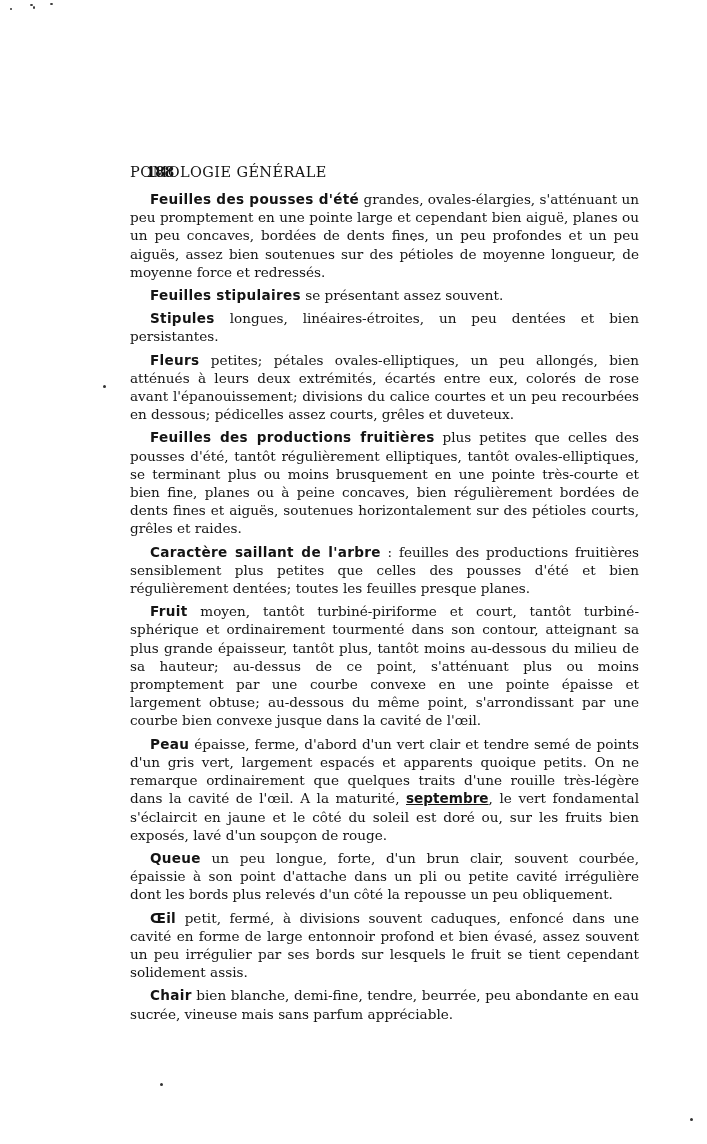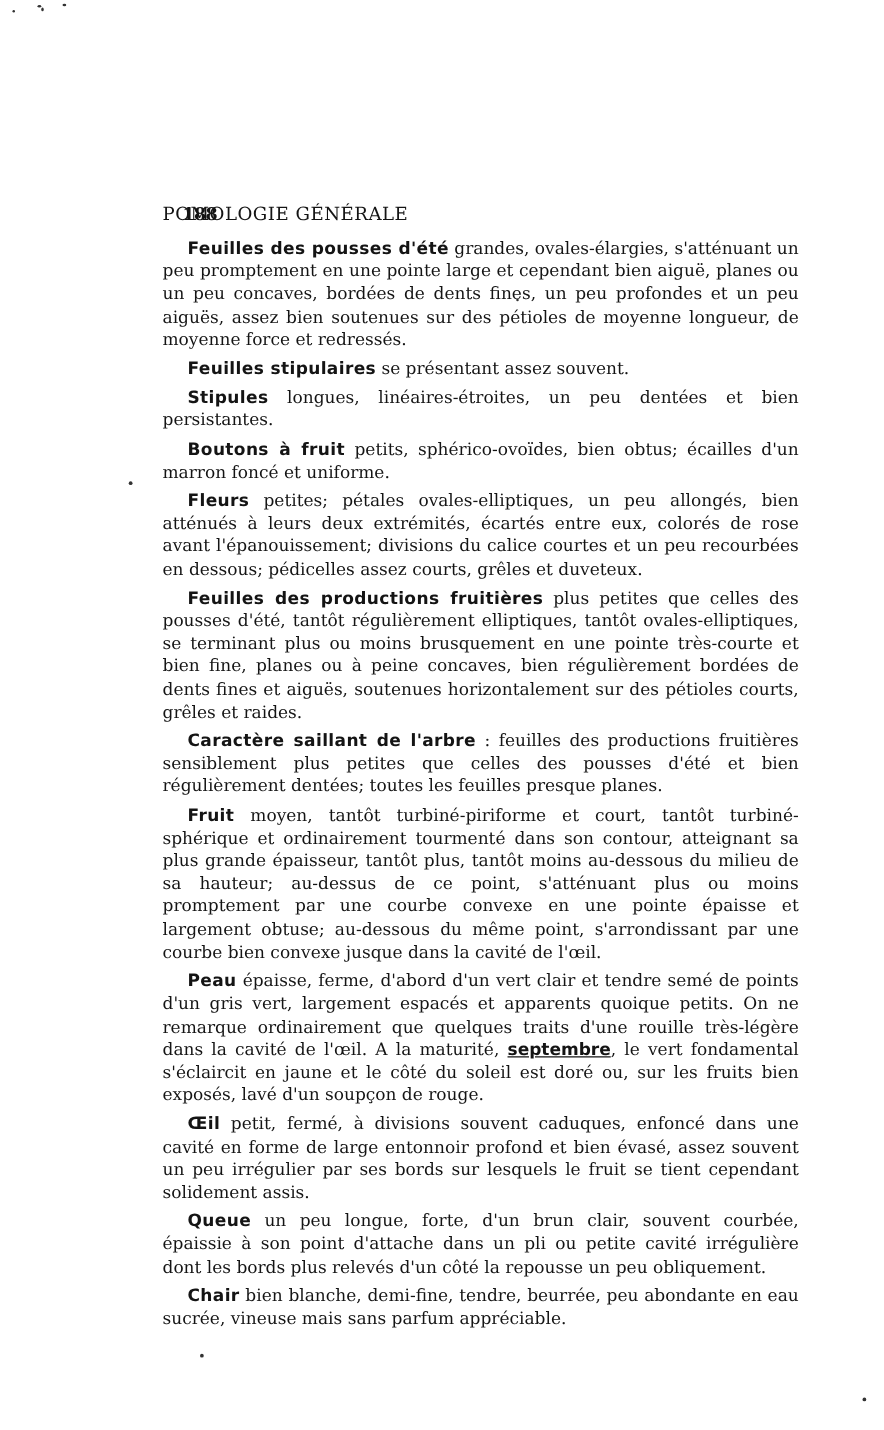--- a/index.html
+++ b/index.html
@@ -30,22 +30,21 @@
 
 <div class="header">
   <span class="page-num">188</span>
   <div class="running-title">POMOLOGIE GÉNÉRALE</div>
 </div>
 
 <div class="body" id="body">
     <p class="para"><span class="term">Feuilles des pousses d'été</span><span> grandes, ovales-élargies, s'atténuant un peu promptement en une pointe large et cependant bien aiguë, planes ou un peu concaves, bordées de dents fines, un peu profondes et un peu aiguës, assez bien soutenues sur des pétioles de moyenne longueur, de moyenne force et redressés.</span></p>
     <p class="para"><span class="term">Feuilles stipulaires</span><span> se présentant assez souvent.</span></p>
     <p class="para"><span class="term">Stipules</span><span> longues, linéaires-étroites, un peu dentées et bien persistantes.</span></p>
-    <p class="para"><span class="term">Boutons à fruit</span><span> petits, sphérico-ovoïdes, bien obtus; écailles d'un marron foncé et uniforme.</span></p>
     <p class="para"><span class="term">Fleurs</span><span> petites; pétales ovales-elliptiques, un peu allongés, bien atténués à leurs deux extrémités, écartés entre eux, colorés de rose avant l'épanouissement; divisions du calice courtes et un peu recourbées en dessous; pédicelles assez courts, grêles et duveteux.</span></p>
     <p class="para"><span class="term">Feuilles des productions fruitières</span><span> plus petites que celles des pousses d'été, tantôt régulièrement elliptiques, tantôt ovales-elliptiques, se terminant plus ou moins brusquement en une pointe très-courte et bien fine, planes ou à peine concaves, bien régulièrement bordées de dents fines et aiguës, soutenues horizontalement sur des pétioles courts, grêles et raides.</span></p>
     <p class="para"><span class="term">Caractère saillant de l'arbre</span><span> : feuilles des productions fruitières sensiblement plus petites que celles des pousses d'été et bien régulièrement dentées; toutes les feuilles presque planes.</span></p>
     <p class="para"><span class="term">Fruit</span><span> moyen, tantôt turbiné-piriforme et court, tantôt turbiné-sphérique et ordinairement tourmenté dans son contour, atteignant sa plus grande épaisseur, tantôt plus, tantôt moins au-dessous du milieu de sa hauteur; au-dessus de ce point, s'atténuant plus ou moins promptement par une courbe convexe en une pointe épaisse et largement obtuse; au-dessous du même point, s'arrondissant par une courbe bien convexe jusque dans la cavité de l'œil.</span></p>
     <p class="para"><span class="term">Peau</span><span> épaisse, ferme, d'abord d'un vert clair et tendre semé de points d'un gris vert, largement espacés et apparents quoique petits. On ne remarque ordinairement que quelques traits d'une rouille très-légère dans la cavité de l'œil. A la maturité, </span><span class="inline-bold">septembre</span><span>, le vert fondamental s'éclaircit en jaune et le côté du soleil est doré ou, sur les fruits bien exposés, lavé d'un soupçon de rouge.</span></p>
+    <p class="para"><span class="term">Queue</span><span> un peu longue, forte, d'un brun clair, souvent courbée, épaissie à son point d'attache dans un pli ou petite cavité irrégulière dont les bords plus relevés d'un côté la repousse un peu obliquement.</span></p>
     <p class="para"><span class="term">Œil</span><span> petit, fermé, à divisions souvent caduques, enfoncé dans une cavité en forme de large entonnoir profond et bien évasé, assez souvent un peu irrégulier par ses bords sur lesquels le fruit se tient cependant solidement assis.</span></p>
-    <p class="para"><span class="term">Queue</span><span> un peu longue, forte, d'un brun clair, souvent courbée, épaissie à son point d'attache dans un pli ou petite cavité irrégulière dont les bords plus relevés d'un côté la repousse un peu obliquement.</span></p>
     <p class="para"><span class="term">Chair</span><span> bien blanche, demi-fine, tendre, beurrée, peu abondante en eau sucrée, vineuse mais sans parfum appréciable.</span></p>
   </div>
 
 </body></html>

